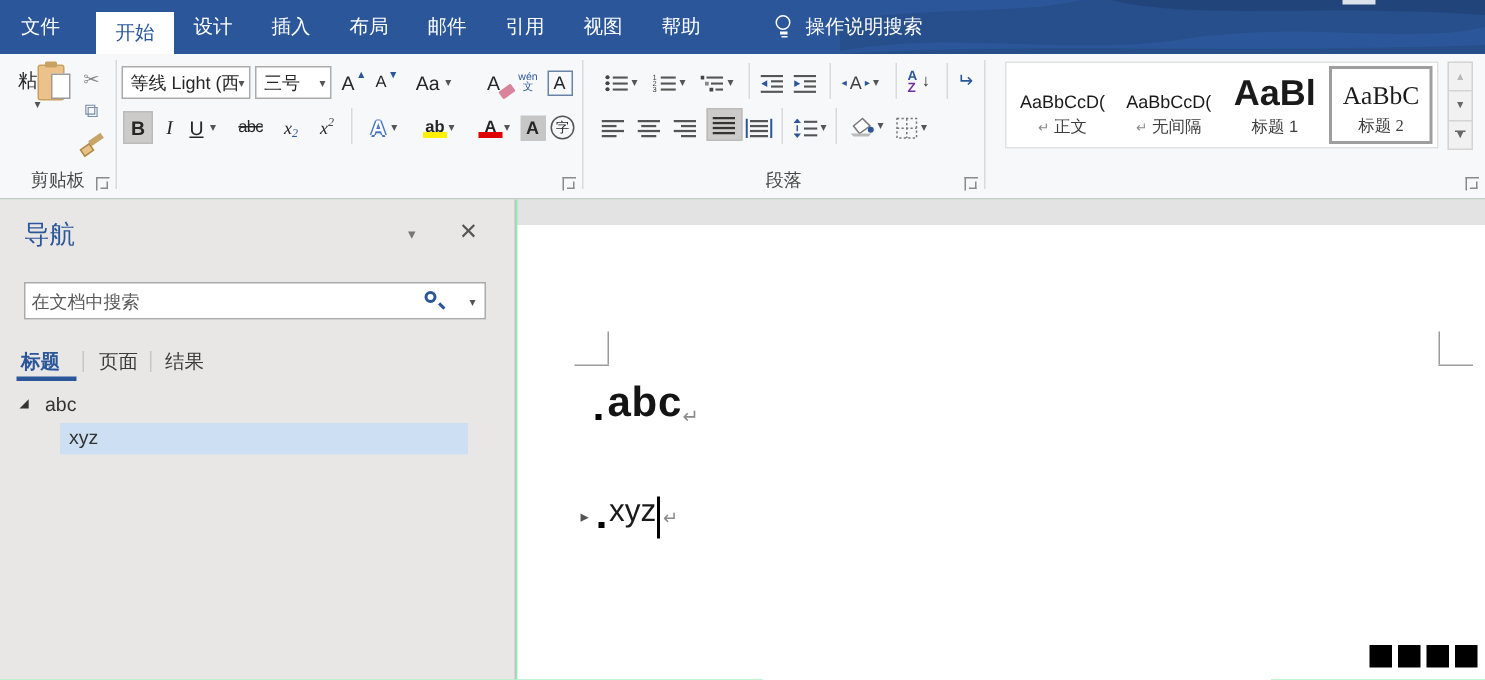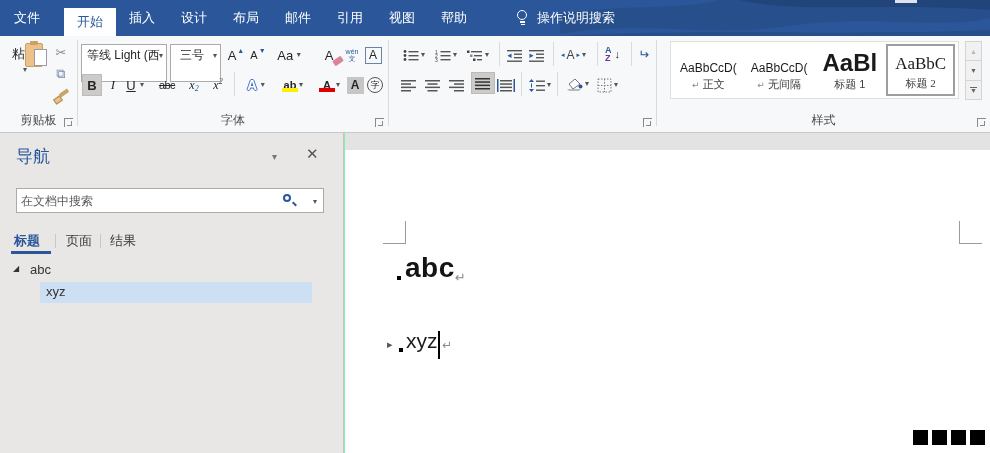--- a/index.html
+++ b/index.html
@@ -42,21 +42,21 @@
   .paste .chev { display:block; margin-top:3px; }
   .clipcol { position:absolute; left:50px; top:8px; width:22px; }
   .cuticon { font-size:13px; color:#8A8A8A; line-height:18px; text-align:center; }
   .copyicon { font-size:13px; color:#7A8EA8; line-height:18px; text-align:center; margin-top:3px; }
   .painter { position:relative; width:16px; height:14px; margin:8px auto 0; }
   .painter .handle { position:absolute; left:6px; top:0; width:10px; height:4px; background:#C8A468; transform:rotate(-35deg); }
   .painter .head { position:absolute; left:1px; top:6px; width:8px; height:6px; background:#E8C287; transform:rotate(-35deg); border:1px solid #B08C4F; }
 
   
   .g-font { left:78px; width:310px; }
-  .combo { position:absolute; top:8px; height:38px; background:#fff; border:1px solid #ABABAB; font-size:12px; color:#262626; line-height:20px; padding-left:5px; white-space:nowrap; overflow:hidden;text-align:center; }
+  .combo { position:absolute; top:8px; height:22px; background:#fff; border:1px solid #ABABAB; font-size:12px; color:#262626; line-height:20px; padding-left:5px; white-space:nowrap; overflow:hidden; }
   .combo .chev { position:absolute; right:3px; top:7px; }
   .fname { left:3px; width:86px; padding-right:12px; }
   .fsize { left:92px; width:51px; padding-right:12px; }
   .ibtn { position:absolute; height:22px; display:flex; align-items:center; justify-content:center; font-size:13px; color:#262626; }
   .row1 { top:8px; } .row2 { top:38px; }
   .supmark { font-size:7px; color:#2B579A; margin-left:1px; margin-top:-10px; }
   .toggled { background:#CDCBCA; border:1px solid #BDBBBA; }
   .u-line { text-decoration:underline; }
   .strike { text-decoration:line-through; font-size:11px; letter-spacing:-0.5px; }
   .subsup { font-size:12px; font-style:italic; font-family:"Liberation Serif",serif; }
@@ -146,22 +146,22 @@
   <div class="titlebar">
     <svg class="waves" width="430" height="36" viewBox="0 0 430 36">
       <path d="M0 34 C80 20 150 38 230 26 C310 14 380 30 430 18 L430 0 L160 0 C120 10 60 4 0 14 Z" fill="#24497F" opacity="0.55"></path>
       <path d="M180 0 C240 14 320 2 430 10 L430 0 Z" fill="#1E3F6F" opacity="0.6"></path>
       <path d="M0 36 C120 28 260 36 430 30 L430 36 Z" fill="#224578" opacity="0.5"></path>
     </svg>
     <i class="notch"></i>
     <div class="tabs">
       <div class="tab file">文件</div>
       <div class="tab active">开始</div>
+      <div class="tab">设计</div>
       <div class="tab">插入</div>
-      <div class="tab">设计</div>
       <div class="tab">布局</div>
       <div class="tab">邮件</div>
       <div class="tab">引用</div>
       <div class="tab">视图</div>
       <div class="tab">帮助</div>
     </div>
     <div class="tellme">
       <span class="bulb">
           <i class="globe"></i>
           <i class="base"></i>
@@ -257,21 +257,20 @@
         <span class="bar-icon"><span>A</span><i class="bar" style="background:#E00000"></i></span>
         <span class="chev">▾</span>
       </div>
       <div class="ibtn row2 btn" style="left:268px;width:18px">
         <span class="shadebox">A</span>
       </div>
       <div class="ibtn row2 btn" style="left:288px;width:18px">
         <span class="circled">字</span>
       </div>
 
-      <div class="grouplabel">字体</div>
       <span class="launcher"></span>
     </div>
     <i class="rsep" style="left:388px"></i>
 
     <div class="rgroup g-para">
       <div class="pbtn row1 btn" style="left:14px;top:8px">
         <svg width="16" height="13">
           <circle cx="2" cy="2.5" r="1.4" fill="#444"></circle>
             <circle cx="2" cy="6.5" r="1.4" fill="#444"></circle>
             <circle cx="2" cy="10.5" r="1.4" fill="#444"></circle>
@@ -407,20 +406,21 @@
       </div>
       <div class="pbtn btn" style="left:208px;top:38px">
         <svg width="15" height="15">
           <rect x="1" y="1" width="13" height="13" fill="none" stroke="#777" stroke-width="1" stroke-dasharray="1.5 1.5"></rect>
           <line x1="7.5" y1="1" x2="7.5" y2="14" stroke="#777" stroke-width="1" stroke-dasharray="1.5 1.5"></line>
           <line x1="1" y1="7.5" x2="14" y2="7.5" stroke="#777" stroke-width="1" stroke-dasharray="1.5 1.5"></line>
         </svg>
         <span class="chev">▾</span>
       </div>
 
+      <div class="grouplabel">段落</div>
       <span class="launcher"></span>
     </div>
     <i class="rsep" style="left:656px"></i>
 
     <div class="rgroup g-styles">
       <div class="gallery">
         <div class="stylecard btn">
           <div class="sprev">AaBbCcD(</div>
           <div class="slabel"><span class="pfx">↵</span> <span>正文</span></div>
         </div>
@@ -435,21 +435,20 @@
         <div class="stylecard selected btn">
           <div class="sprev h2">AaBbC</div>
           <div class="slabel"><span>标题 2</span></div>
         </div>
       </div>
       <div class="stylescroll">
         <div class="sbtn disabled btn">▲</div>
         <div class="sbtn btn">▼</div>
         <div class="sbtn more btn"><i></i>▼</div>
       </div>
-      <div class="grouplabel">样式</div>
       <span class="launcher"></span>
     </div>
   </div>
 
   <div class="navpane">
     <div class="nav-title">导航</div>
     <div class="nav-chev btn">▾</div>
     <div class="nav-close btn">✕</div>
 
     <div class="searchwrap">

